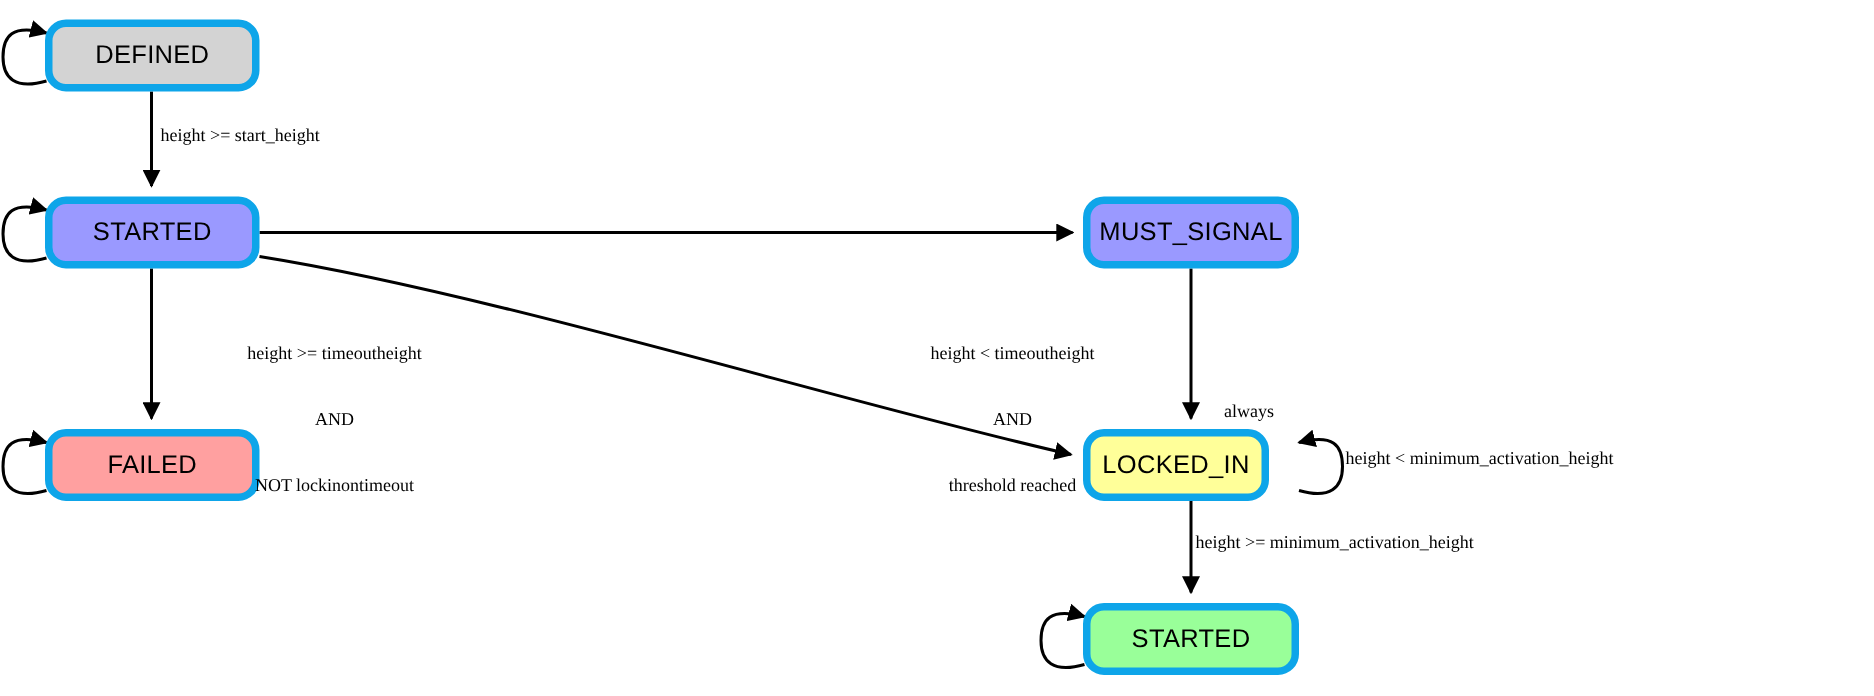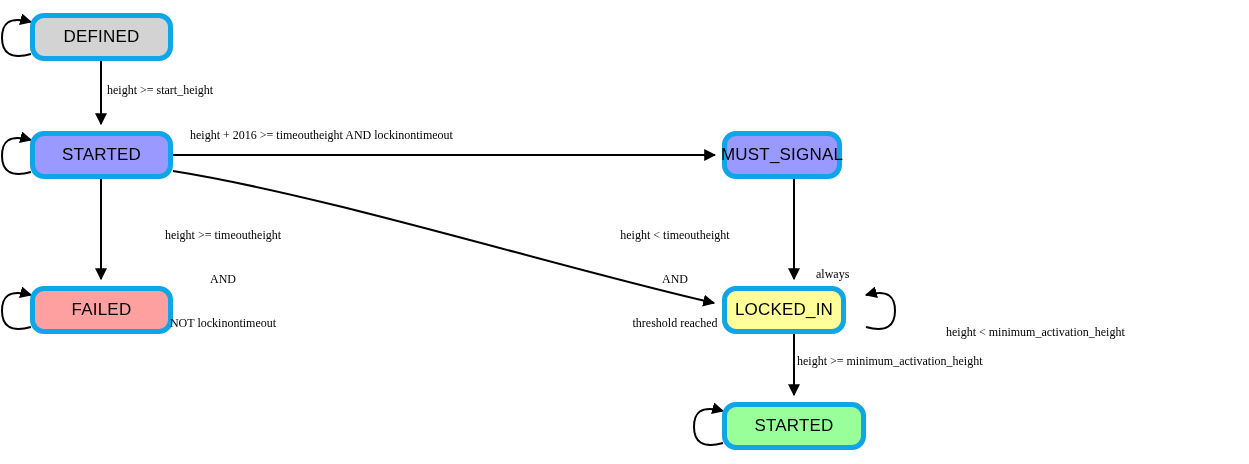--- a/index.html
+++ b/index.html
@@ -76,47 +76,46 @@
   </div>
 
   <div class="node" style="left:30px;top:131px;width:143px;height:48px;background:#9a99ff;">
     <span>STARTED</span>
   </div>
 
   <div class="node" style="left:30px;top:286px;width:143px;height:48px;background:#ffa0a0;">
     <span>FAILED</span>
   </div>
 
-  <div class="node" style="left:722px;top:131px;width:120px;height:48px;background:#9a99ff;">
+  <div class="node" style="left:722px;top:131px;width:144px;height:48px;background:#9a99ff;">
     <span>MUST_SIGNAL</span>
   </div>
 
   <div class="node" style="left:722px;top:286px;width:124px;height:48px;background:#ffff99;">
     <span>LOCKED_IN</span>
   </div>
 
   <div class="node" style="left:722px;top:402px;width:144px;height:48px;background:#99ff99;">
     <span>STARTED</span>
   </div>
 
   <div class="edge-label left" style="left:107px;top:83px;">height &gt;= start_height</div>
 
-  <div class="edge-label left" style="left:190px;top:128px;">height + 2016 &gt;= timeoutheight AND lockinontimeout</div>
 
   <div class="edge-label center" style="left:104px;top:199px;width:238px;">
     <div>height &gt;= timeoutheight</div>
     <div>AND</div>
     <div>NOT lockinontimeout</div>
   </div>
 
   <div class="edge-label center" style="left:565px;top:199px;width:220px;">
     <div>height &lt; timeoutheight</div>
     <div>AND</div>
     <div>threshold reached</div>
   </div>
 
   <div class="edge-label left" style="left:816px;top:219px;margin-top:48px;">always</div>
 
-  <div class="edge-label left" style="left:946px;top:298px;margin-top:27px;">height &lt; minimum_activation_height</div>
+  <div class="edge-label left" style="left:897px;top:298px;">height &lt; minimum_activation_height</div>
 
   <div class="edge-label left" style="left:797px;top:354px;">height &gt;= minimum_activation_height</div>
 
 </div>
 
 </body></html>

